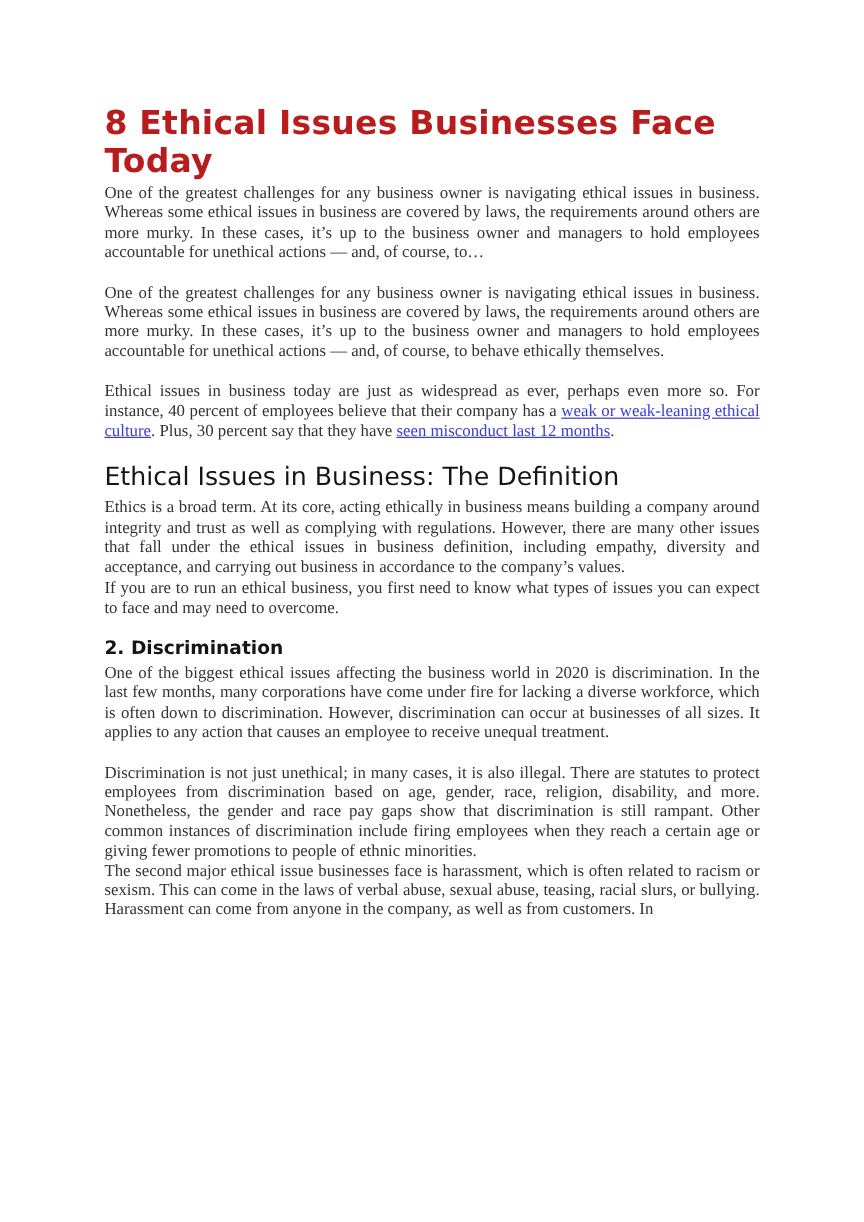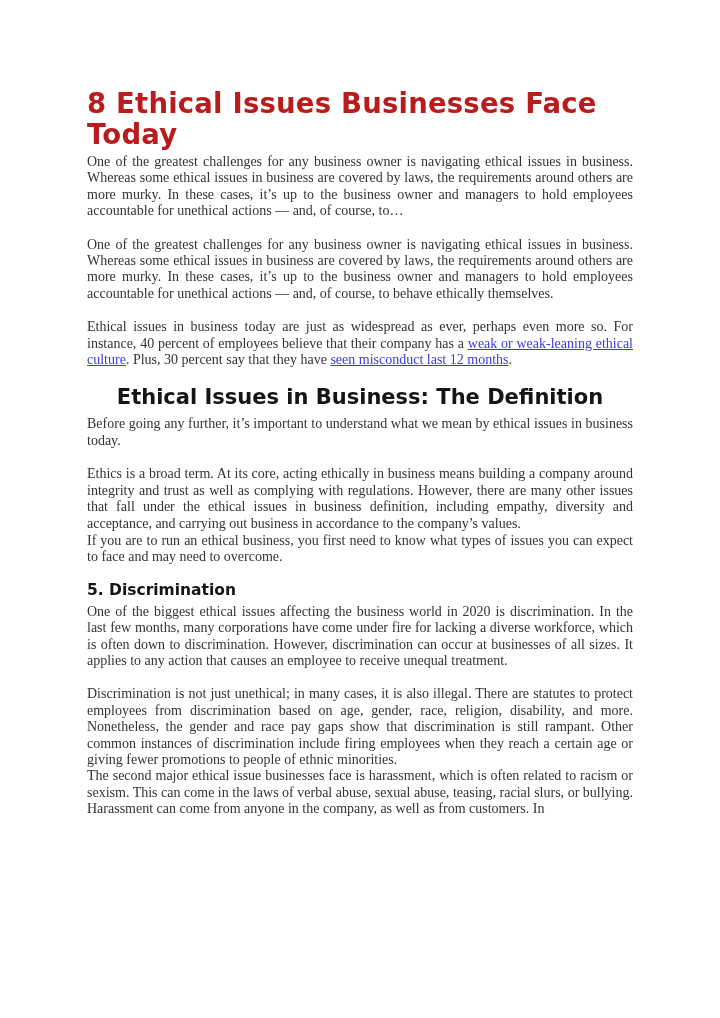--- a/index.html
+++ b/index.html
@@ -1,39 +1,38 @@
 <!DOCTYPE html>
 <html><head>
 <meta charset="utf-8">
 <style>
   html, body { margin: 0; padding: 0; background: #ffffff; }
   body { width: 720px; height: 1018px; overflow: hidden; position: relative; }
   .page { position: absolute; left: 87px; top: 88px; width: 546px; color: #2a2a2a; }
   h1 { font-family: "DejaVu Sans", sans-serif; font-weight: bold; font-size: 27.5px; line-height: 31px; margin: 0 0 4px 0; color: #b91c1c; letter-spacing: 0.2px; }
-  h2 { font-family: "DejaVu Sans", sans-serif; font-weight: bold; font-size: 21px; line-height: 26px; margin: 16px 0 6px 0; color: #151515; text-align: center; }
+  h2 { font-family: "DejaVu Sans", sans-serif; font-weight: normal; font-size: 21px; line-height: 26px; margin: 16px 0 6px 0; color: #151515; }
   h3 { font-family: "DejaVu Sans", sans-serif; font-weight: bold; font-size: 15.5px; line-height: 20px; margin: 14px 0 4px 0; color: #151515; }
   p { font-family: "Liberation Serif", serif; font-size: 14px; line-height: 16.4px; margin: 0 0 17px 0; text-align: justify; color: #333; }
   p.tight { margin-bottom: 0; }
   a { color: #3b3bd6; }
 </style>
 </head>
 <body>
 
 <div class="page">
   <h1>8 Ethical Issues Businesses Face Today</h1>
 
   <p>One of the greatest challenges for any business owner is navigating ethical issues in business. Whereas some ethical issues in business are covered by laws, the requirements around others are more murky. In these cases, it’s up to the business owner and managers to hold employees accountable for unethical actions — and, of course, to…</p>
   <p>One of the greatest challenges for any business owner is navigating ethical issues in business. Whereas some ethical issues in business are covered by laws, the requirements around others are more murky. In these cases, it’s up to the business owner and managers to hold employees accountable for unethical actions — and, of course, to behave ethically themselves.</p>
 
   <p style="margin-bottom:0;"><span>Ethical issues in business today are just as widespread as ever, perhaps even more so. For instance, 40 percent of employees believe that their company has a </span><a href="#">weak or weak-leaning ethical culture</a><span>. Plus, 30 percent say that they have </span><a href="#">seen misconduct last 12 months</a><span>.</span></p>
 
   <h2>Ethical Issues in Business: The Definition</h2>
-  <p>Before going any further, it’s important to understand what we mean by ethical issues in business today.</p>
   <p style="margin-bottom:1px;">Ethics is a broad term. At its core, acting ethically in business means building a company around integrity and trust as well as complying with regulations. However, there are many other issues that fall under the ethical issues in business definition, including empathy, diversity and acceptance, and carrying out business in accordance to the company’s values.</p>
 
   <p style="margin-bottom:0;">If you are to run an ethical business, you first need to know what types of issues you can expect to face and may need to overcome.</p>
 
-  <h3>5. Discrimination</h3>
+  <h3>2. Discrimination</h3>
   <p>One of the biggest ethical issues affecting the business world in 2020 is discrimination. In the last few months, many corporations have come under fire for lacking a diverse workforce, which is often down to discrimination. However, discrimination can occur at businesses of all sizes. It applies to any action that causes an employee to receive unequal treatment.</p>
   <p style="margin-bottom:0;">Discrimination is not just unethical; in many cases, it is also illegal. There are statutes to protect employees from discrimination based on age, gender, race, religion, disability, and more. Nonetheless, the gender and race pay gaps show that discrimination is still rampant. Other common instances of discrimination include firing employees when they reach a certain age or giving fewer promotions to people of ethnic minorities.</p>
 
   <p class="tight">The second major ethical issue businesses face is harassment, which is often related to racism or sexism. This can come in the laws of verbal abuse, sexual abuse, teasing, racial slurs, or bullying. Harassment can come from anyone in the company, as well as from customers. In</p>
 </div>
 
 </body></html>

